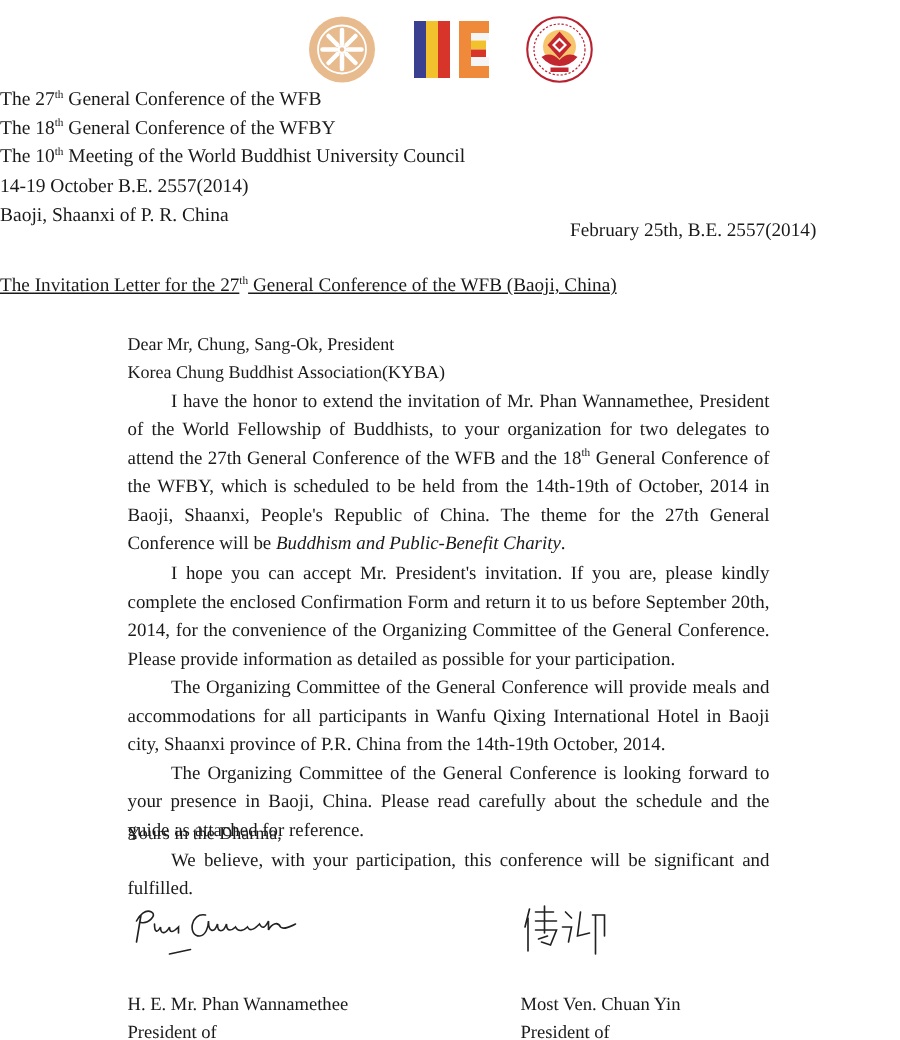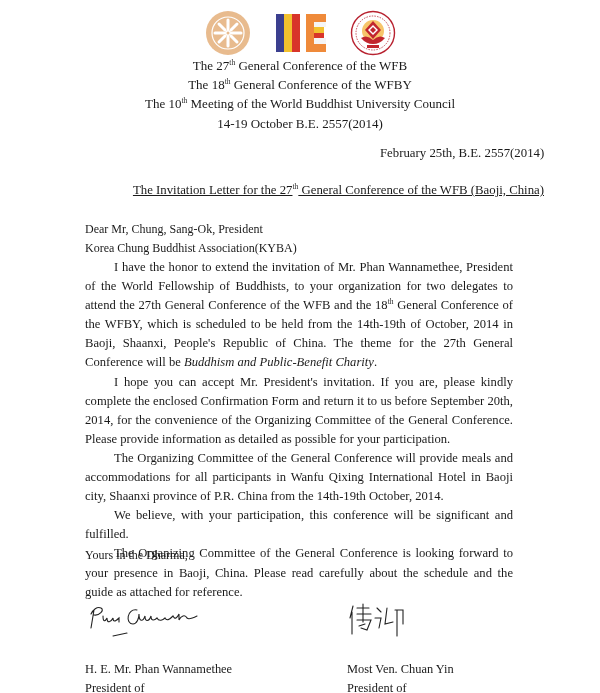--- a/index.html
+++ b/index.html
@@ -12,32 +12,32 @@
   .logos {
     position: absolute; top: 10px; left: 0; width: 600px; height: 46px;
   }
   .logo { position: absolute; top: 0; }
   .logo-wheel { left: 205px; width: 46px; height: 46px; }
   .logo-flag { left: 276px; top: 4px; width: 50px; height: 38px; }
   .logo-emblem { left: 350px; width: 46px; height: 46px; }
 
   .header {
     position: absolute; top: 56px; left: 0; width: 600px;
-    text-align: center; line-height: 19.2px; font-size: 13px;
+    text-align: left; line-height: 19.2px; font-size: 13px;
   }
   .header div { white-space: nowrap; }
   sup { font-size: 7.5px; vertical-align: 5px; line-height: 0; }
 
   .date {
     position: absolute; top: 146px; left: 380px; width: 133px;
     text-align: right; font-size: 12.8px; white-space: nowrap;
   }
   .subject {
     position: absolute; top: 183px; left: 0; width: 544px;
-    text-align: right; font-size: 12.8px; white-space: nowrap; font-family: Liberation Serif, serif;
+    text-align: left; font-size: 12.8px; white-space: nowrap; font-family: Liberation Serif, serif;
   }
   .subject span.u { text-decoration: underline; }
 
   .salutation {
     position: absolute; top: 220px; left: 85px; line-height: 19px; font-size: 12px;
   }
   .body {
     position: absolute; top: 258px; left: 85px; width: 428px;
     line-height: 19.1px; font-size: 12.6px;
   }
@@ -99,39 +99,40 @@
     <path d="M11 28 Q17 24 23 30 Q29 24 35 28 Q30 34 23 34 Q16 34 11 28 Z" fill="#c2262e"></path>
     <rect x="17" y="35" width="12" height="3" fill="#c2262e"></rect>
   </svg>
 </div>
 
 <div class="header">
   <div><span>The 27</span><sup>th</sup><span> General Conference of the WFB</span></div>
   <div><span>The 18</span><sup>th</sup><span> General Conference of the WFBY</span></div>
   <div><span>The 10</span><sup>th</sup><span> Meeting of the World Buddhist University Council</span></div>
   <div>14-19 October B.E. 2557(2014)</div>
+  <div>Baoji, Shaanxi of P. R. China</div>
 </div>
 
 <div class="date">February 25th, B.E. 2557(2014)</div>
 
 <div class="subject">
   <span class="u">The Invitation Letter for the 27</span><sup class="u">th</sup><span class="u"> General Conference of the WFB (Baoji, China)</span>
 </div>
 
 <div class="salutation">
   <div>Dear Mr, Chung, Sang-Ok, President</div>
   <div>Korea Chung Buddhist Association(KYBA)</div>
 </div>
 
 <div class="body">
   <p><span>I have the honor to extend the invitation of Mr. Phan Wannamethee, President of the World Fellowship of Buddhists, to your organization for two delegates to attend the 27th General Conference of the WFB and the 18</span><sup>th</sup><span> General Conference of the WFBY, which is scheduled to be held from the 14th-19th of October, 2014 in Baoji, Shaanxi, People's Republic of China. The theme for the 27th General Conference will be </span><i>Buddhism and Public-Benefit Charity</i><span>.</span></p>
   <p>I hope you can accept Mr. President's invitation. If you are, please kindly complete the enclosed Confirmation Form and return it to us before September 20th, 2014, for the convenience of the Organizing Committee of the General Conference. Please provide information as detailed as possible for your participation.</p>
   <p>The Organizing Committee of the General Conference will provide meals and accommodations for all participants in Wanfu Qixing International Hotel in Baoji city, Shaanxi province of P.R. China from the 14th-19th October, 2014.</p>
+  <p>The Organizing Committee of the General Conference is looking forward to your presence in Baoji, China. Please read carefully about the schedule and the guide as attached for reference.</p>
   <p>We believe, with your participation, this conference will be significant and fulfilled.</p>
-  <p>The Organizing Committee of the General Conference is looking forward to your presence in Baoji, China. Please read carefully about the schedule and the guide as attached for reference.</p>
 </div>
 
 <div class="closing">Yours in the Dharma,</div>
 
 <div class="sig-block sig-left">
   <svg class="sig-img" width="120" height="40" viewBox="0 0 120 40">
     <path d="M6 14 C8 10 12 6 16 8 C20 10 14 16 9 15 M9 10 L6 28 M18 16 C18 22 20 22 22 18 C22 24 26 22 28 18 C28 22 30 22 34 18 L34 22" fill="none" stroke="#222" stroke-width="1.1" stroke-linecap="round"></path>
     <path d="M52 10 C42 8 40 24 48 24 C52 24 54 18 54 14 C54 22 58 22 60 16 C60 22 64 22 66 16 C66 22 70 20 72 18 C74 22 78 20 80 18 C82 22 86 18 88 16 C90 20 92 18 94 14 L94 20 C96 16 100 14 102 18 C104 20 108 18 112 16" fill="none" stroke="#222" stroke-width="1.1" stroke-linecap="round"></path>
     <path d="M28 36 L42 33" stroke="#222" stroke-width="1.1" stroke-linecap="round"></path>
   </svg>

